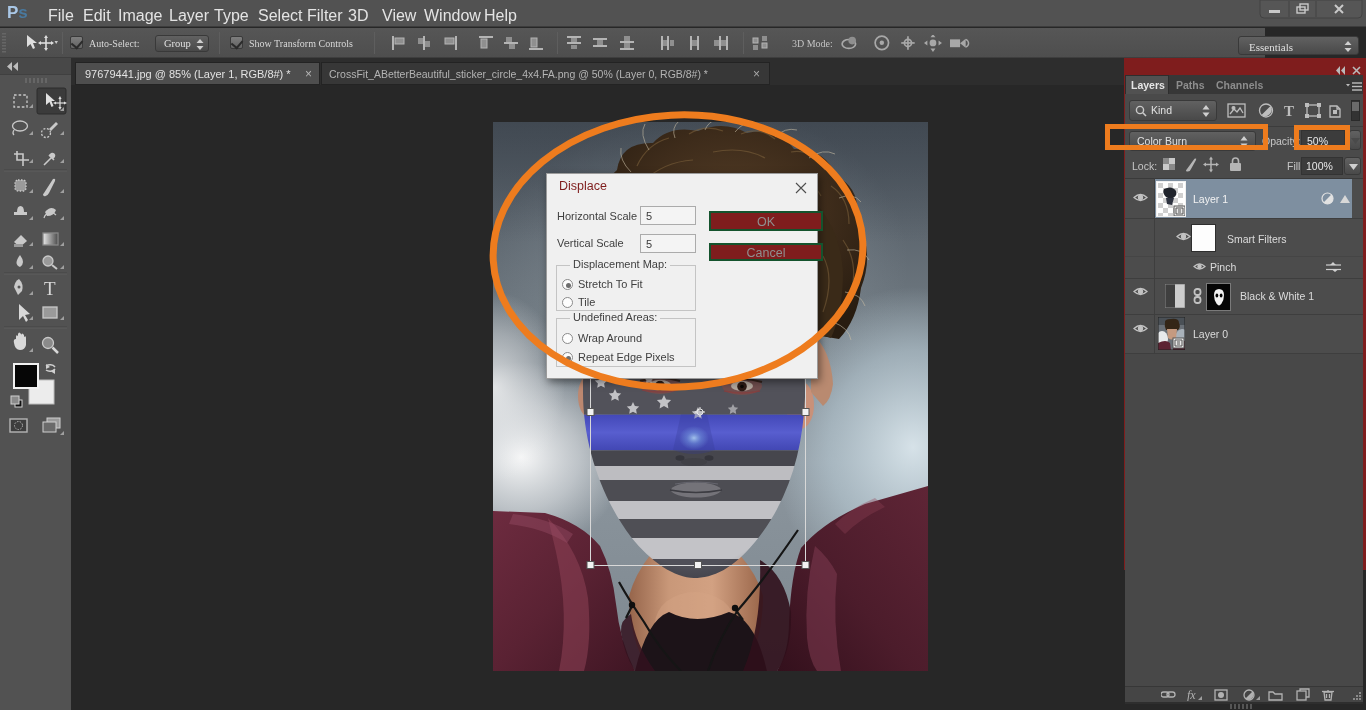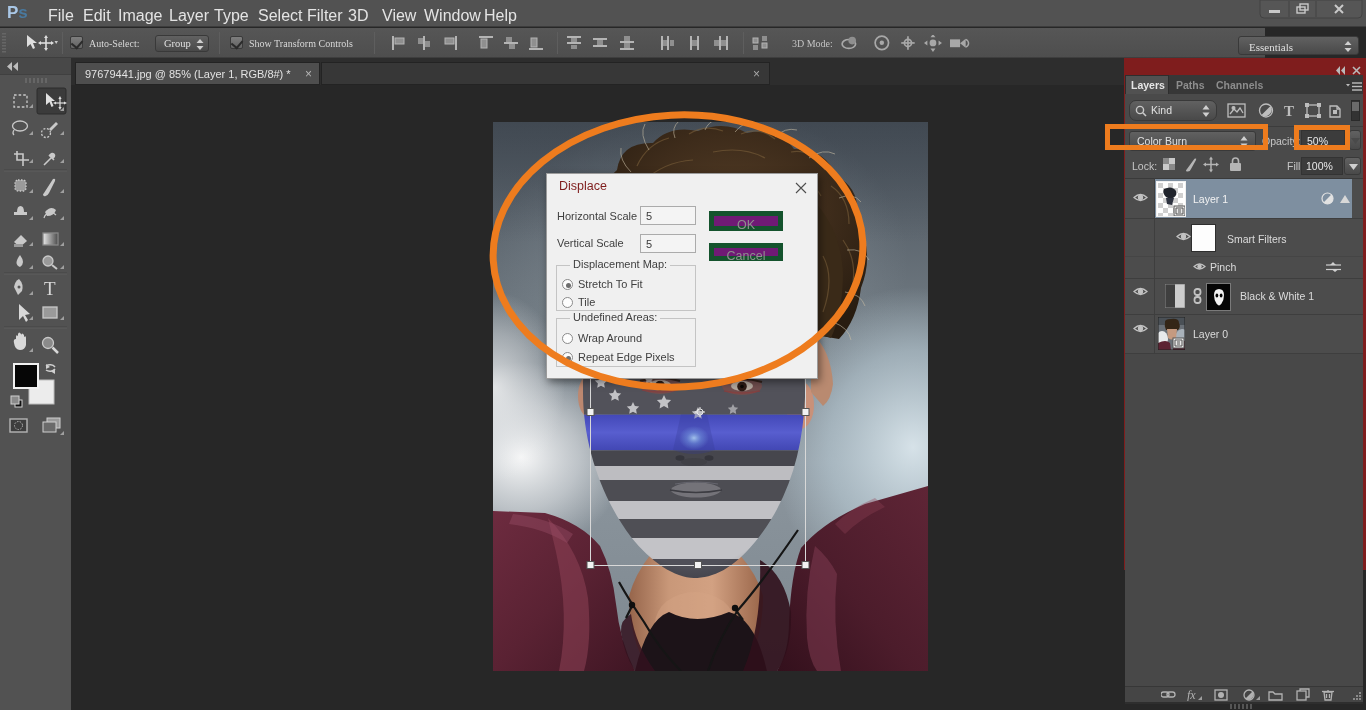--- a/index.html
+++ b/index.html
@@ -31,21 +31,21 @@
   #toolbar { position:absolute; left:0; top:58px; width:71px; height:652px; background:#525252; }
   #toolhead { position:absolute; left:0; top:0px; width:71px; height:17px; background:#484848; border-bottom:1px solid #404040;}
   
   #canvas { position:absolute; left:71px; top:85px; width:1053px; height:625px; background:#272727; }
   
   #dlg { position:absolute; left:546px; top:173px; width:272px; height:206px; background:#f0f0f0;
     border:1px solid #9b9b9b; box-shadow:2px 3px 8px rgba(0,0,0,0.45); font-size:12px; color:#3c3c3c;}
   .dlbl { position:absolute; font-size:11px; color:#404040; }
   .dinput { position:absolute; width:56px; height:19px; background:#f4f4f4; border:1px solid #ababab;
     font-size:11px; color:#3a3a3a; padding-left:5px; line-height:18px;}
-  .dbtn { position:absolute; left:162px; width:74px; height:20px; background:#701a75; border:5px solid #14532d;
+  .dbtn { position:absolute; left:162px; width:114px; height:20px; background:#7f1d1d; border:2px solid #14532d;
     text-align:center; font-size:12.5px; color:#8f8f8f; line-height:19px; }
   .grp { position:absolute; left:9px; width:140px; border:1px solid #c4c4c4; }
   .grp .cap { position:absolute; top:-8px; left:13px; background:#f0f0f0; padding:0 3px; font-size:11px; color:#404040;}
   .radio { position:absolute; width:11px; height:11px; border:1px solid #8a8a8a; border-radius:50%; background:#fdfdfd;}
   .radio.on:after { content:""; position:absolute; left:2.5px; top:2.5px; width:5px; height:5px; border-radius:50%; background:#6e6e6e;}
   .rlbl { position:absolute; font-size:11px; color:#404040; }
   
   #rdock { position:absolute; left:1124px; top:58px; width:242px; height:512px; background:#7f1d1d;text-align:center; }
   #lpanel { position:absolute; left:1px; top:36px; width:238px; height:609px; background:#4a4a4a; }
   .ptxt { position:absolute; font-size:10.5px; color:#cfcfcf; }
@@ -233,20 +233,21 @@
         </svg>
     </div>
   </div>
 
   <div id="tabstrip">
     <div class="dtab" style="left:4px;width:245px;background:#4e4e4e;border:1px solid #232323;color:#e2e2e2;">
       <span style="margin-left:9px">97679441.jpg @ 85% (Layer 1, RGB/8#) *</span>
       <span style="position:absolute;right:7px;color:#b5b5b5;font-size:12px">×</span>
     </div>
     <div class="dtab" style="left:250px;width:449px;background:#373737;border:1px solid #232323;color:#b4b4b4;">
+      <span style="margin-left:7px;font-size:10.5px">CrossFit_ABetterBeautiful_sticker_circle_4x4.FA.png @ 50% (Layer 0, RGB/8#) *</span>
       <span style="position:absolute;right:9px;color:#a8a8a8;font-size:12px">×</span>
     </div>
   </div>
 
   <div id="toolbar">
     <div id="toolhead">
       <svg class="abs" style="left:6px;top:4px" width="14" height="9">
           <path d="M6,0 L1,4.5 L6,9 Z M12,0 L7,4.5 L12,9 Z" fill="#bdbdbd"></path>
         </svg>
     </div>
@@ -620,21 +621,21 @@
       <g stroke="#bdbdbd" stroke-width="1.4">
           <line x1="6" y1="1" x2="16" y2="1"></line>
           <line x1="6" y1="4.5" x2="16" y2="4.5"></line>
           <line x1="6" y1="8" x2="16" y2="8"></line>
         </g>
     </svg>
 
     <div id="lpanel">
 
       <div class="abs" style="left:0;top:0;width:238px;height:33px;border-bottom:1px solid #3c3c3c;"></div>
-      <div class="drop" style="left:4px;top:6px;width:88px;height:21px;border-radius:7px;">
+      <div class="drop" style="left:4px;top:6px;width:88px;height:21px;">
         <svg class="abs" style="left:5px;top:4px" width="12" height="12">
             <circle cx="5" cy="5" r="3.6" fill="none" stroke="#c9c9c9" stroke-width="1.4"></circle>
             <line x1="7.8" y1="7.8" x2="11" y2="11" stroke="#c9c9c9" stroke-width="1.6"></line>
           </svg>
         <span style="position:absolute;left:21px;top:3px;">Kind</span>
         <svg class="abs" style="right:6px;top:4px" width="8" height="12">
             <path d="M4,0 L7.5,4.5 L0.5,4.5 Z M4,12 L7.5,7.5 L0.5,7.5 Z" fill="#cfcfcf"></path>
           </svg>
       </div>
       <svg class="abs" style="left:102px;top:8px" width="120" height="18" viewBox="0 0 120 18">

